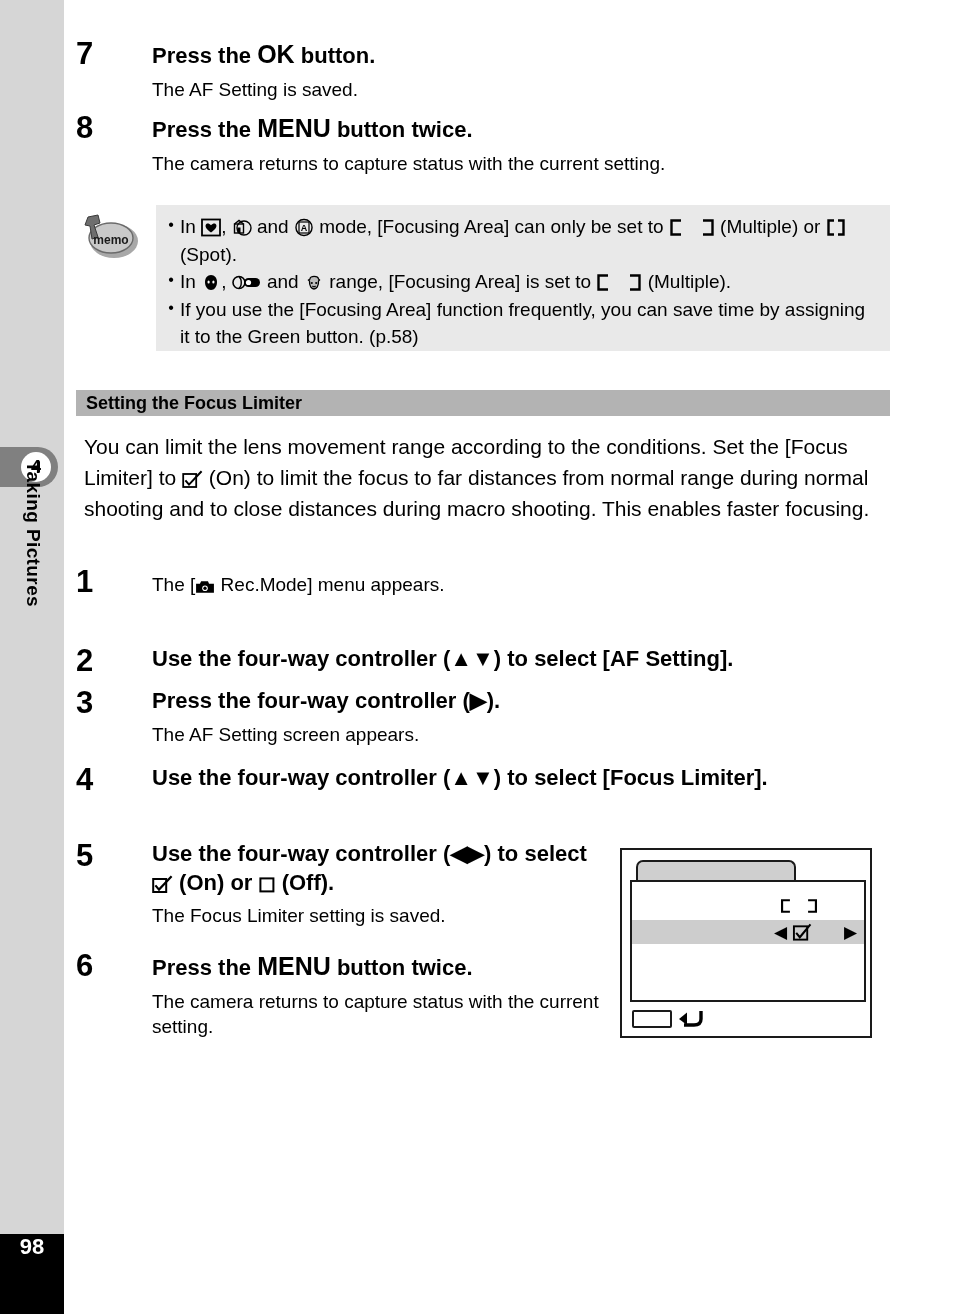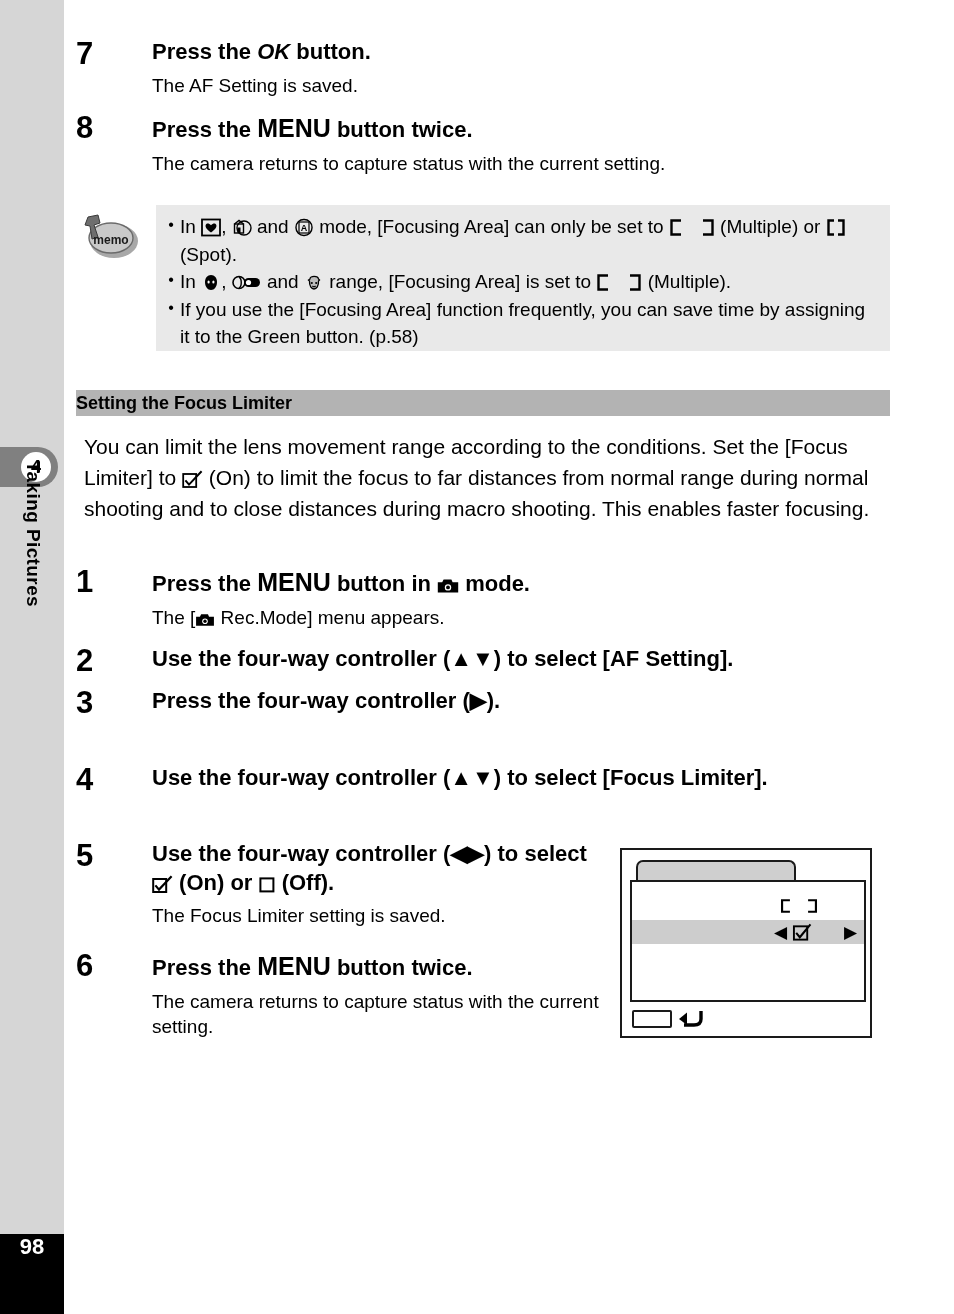--- a/index.html
+++ b/index.html
@@ -156,21 +156,21 @@
     position: absolute;
     left: 12px;
     top: 390px;
     width: 814px;
     height: 26px;
     background: #b3b3b3;
     font-size: 18px;
     font-weight: bold;
     display: flex;
     align-items: center;
-    padding-left: 0;
+    padding-left: 10px;
     box-sizing: border-box;
   }
   #section-intro {
     position: absolute;
     left: 20px;
     top: 432px;
     width: 810px;
     font-size: 21px;
     line-height: 1.47;
   }
@@ -262,21 +262,21 @@
   <div id="chapter-badge">4</div>
   <div id="sidebar-title">Taking Pictures</div>
   <div id="page-number-box">98</div>
 </div>
 
 <div id="content">
 
   <div class="step" style="top:38px;">
     <div class="step-num">7</div>
     <div class="step-body">
-      <div class="step-title"><span>Press the </span><span style="font-size:22px;font-style:italic;">OK</span><span> button.</span></div>
+      <div class="step-title"><span>Press the </span><span style="font-size:25px;">OK</span><span> button.</span></div>
       <div class="step-desc">The AF Setting is saved.</div>
     </div>
   </div>
 
   <div class="step" style="top:112px;">
     <div class="step-num">8</div>
     <div class="step-body">
       <div class="step-title"><span>Press the </span><span style="font-size:25px;">MENU</span><span> button twice.</span></div>
       <div class="step-desc">The camera returns to capture status with the current setting.</div>
     </div>
@@ -348,44 +348,40 @@
   <div id="section-header">Setting the Focus Limiter</div>
 
   <div id="section-intro"><span>You can limit the lens movement range according to the conditions. Set the [Focus Limiter] to </span><svg class="ico ico-check" viewBox="0 0 21 19">
         <rect x="1.2" y="4" width="13" height="13" fill="none" stroke="#000" stroke-width="1.8"></rect>
         <path d="M3.4 10.4 L7 14.6 L19.6 1.2" fill="none" stroke="#000" stroke-width="2"></path>
       </svg><span> (On) to limit the focus to far distances from normal range during normal shooting and to close distances during macro shooting. This enables faster focusing.</span></div>
 
   <div class="step" style="top:566px;">
     <div class="step-num">1</div>
     <div class="step-body">
-      <div class="step-title"><span>Press the </span><span style="font-size:25px;">MENU</span><span> button in </span><svg class="ico ico-camera" viewBox="0 0 22 16">
-            <path d="M0.8 4.2 H5.2 L6.6 1.4 H14.4 L15.6 4.2 H21.2 V14.6 H0.8 Z" fill="#000"></path>
-            <circle cx="11" cy="9.4" r="3.2" fill="#fff"></circle>
-            <circle cx="11" cy="9.4" r="1.9" fill="#000"></circle>
-          </svg><span> mode.</span></div>
       <div class="step-desc"><span>The [</span><svg class="ico ico-camera" style="width:20px;height:14px;" viewBox="0 0 22 16">
             <path d="M0.8 4.2 H5.2 L6.6 1.4 H14.4 L15.6 4.2 H21.2 V14.6 H0.8 Z" fill="#000"></path>
             <circle cx="11" cy="9.4" r="3.2" fill="#fff"></circle>
             <circle cx="11" cy="9.4" r="1.9" fill="#000"></circle>
           </svg><span> Rec.Mode] menu appears.</span></div>
     </div>
   </div>
 
   <div class="step" style="top:645px;">
     <div class="step-num">2</div>
     <div class="step-body">
       <div class="step-title">Use the four-way controller (▲▼) to select [AF Setting].</div>
     </div>
   </div>
 
   <div class="step" style="top:687px;">
     <div class="step-num">3</div>
     <div class="step-body">
       <div class="step-title">Press the four-way controller (▶).</div>
+      <div class="step-desc">The AF Setting screen appears.</div>
     </div>
   </div>
 
   <div class="step" style="top:764px; width:790px;">
     <div class="step-num">4</div>
     <div class="step-body">
       <div class="step-title" style="width:740px;">Use the four-way controller (▲▼) to select [Focus Limiter].</div>
     </div>
   </div>
 

